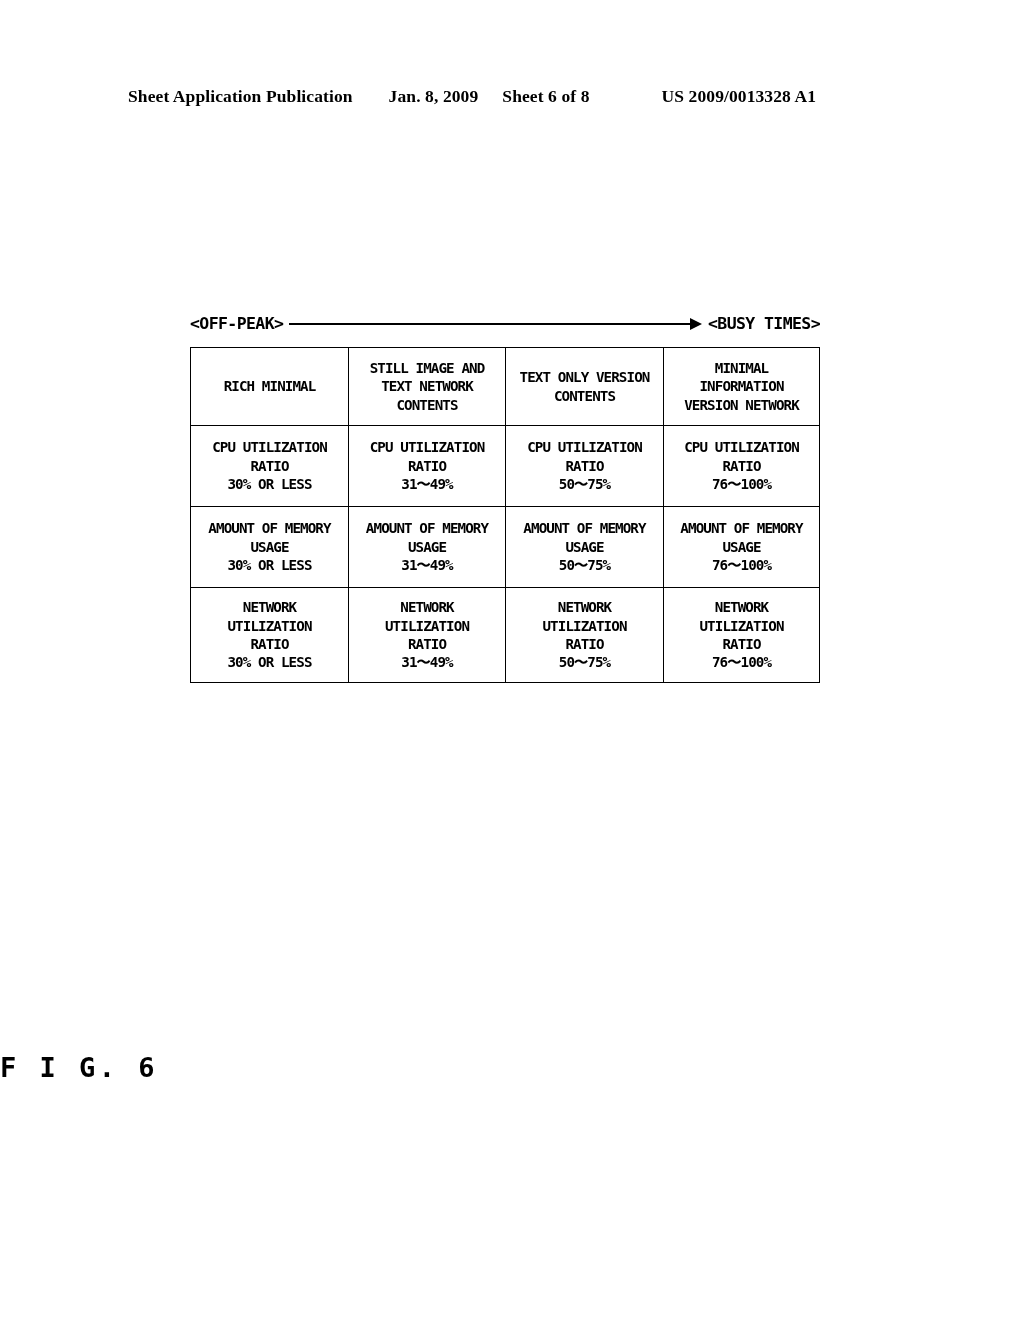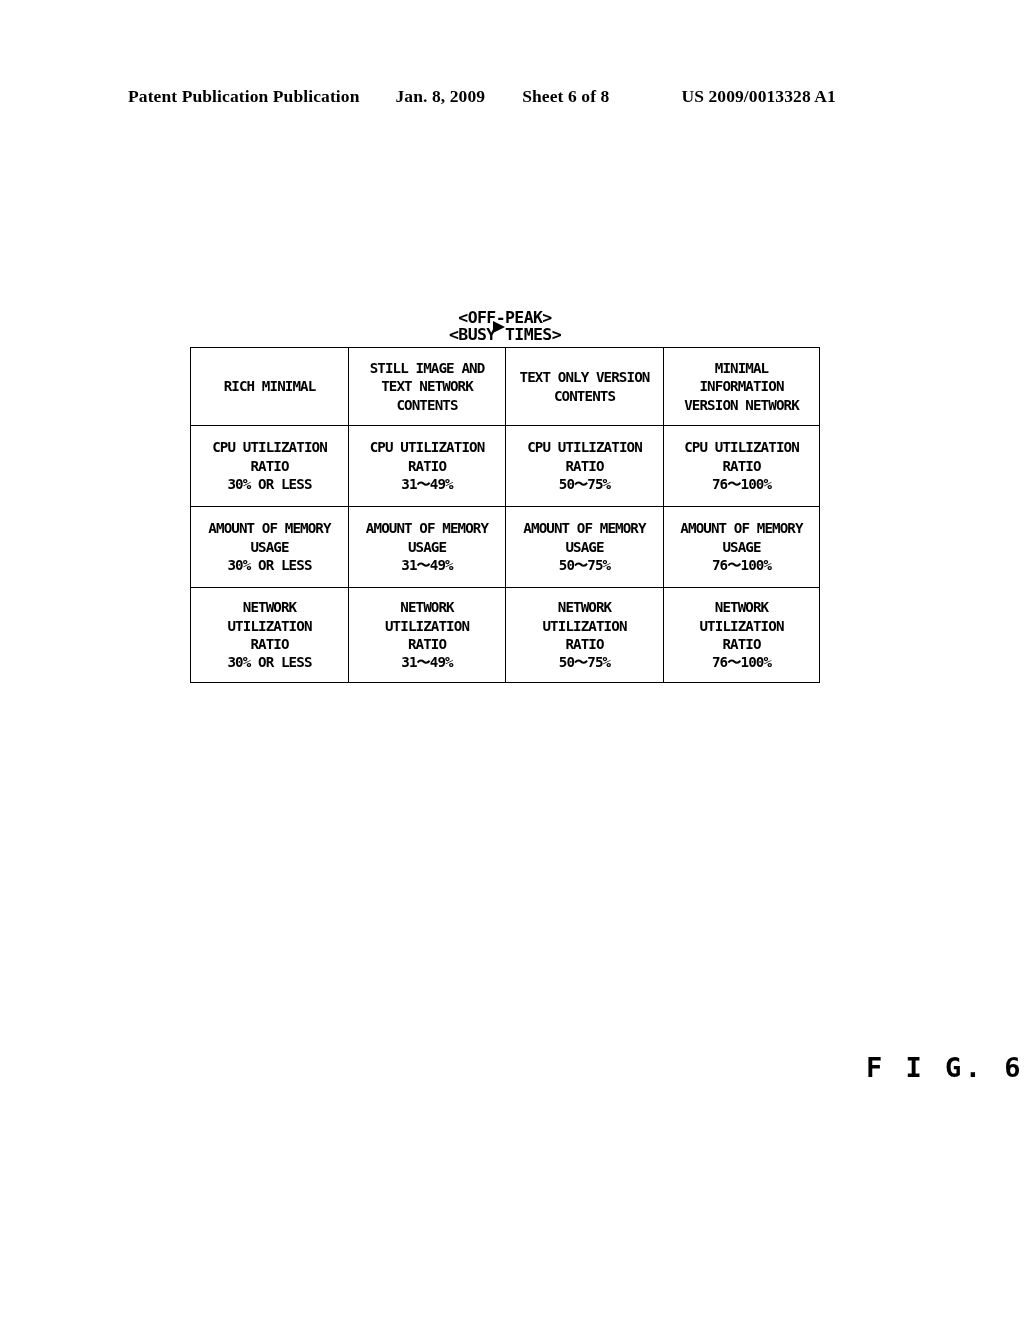--- a/index.html
+++ b/index.html
@@ -26,42 +26,41 @@
     font-family: "Liberation Serif", "DejaVu Serif", serif;
     font-weight: bold;
     font-size: 17.5px;
     letter-spacing: 0.1px;
     white-space: nowrap;
     display: flex;
     align-items: baseline;
   }
   .hdr-pub      { flex: 0 0 auto; }
   .hdr-date     { flex: 0 0 auto; margin-left: 36px; }
-  .hdr-sheet    { flex: 0 0 auto; margin-left: 37px; }
+  .hdr-sheet    { flex: 0 0 auto; margin-left: 24px; }
   .hdr-patno    { flex: 0 0 auto; margin-left: 72px; }
 
   
   .figure {
     position: absolute;
     left: 0;
     top: 0;
     width: 1024px;
     height: 1320px;
   }
 
   
   .axis-row {
     position: absolute;
     left: 190px;
     top: 310px;
     width: 630px;
     height: 28px;
     display: flex;
     align-items: center;
-    flex-direction: column;
   }
   .axis-label {
     font-family: "DejaVu Sans Mono", monospace;
     font-size: 16.5px;
     font-weight: 600;
     letter-spacing: -0.6px;
     white-space: nowrap;
     line-height: 1;
   }
   .axis-line-wrap {
@@ -123,32 +122,32 @@
   .col-4 { width: 156px; }
 
   .cell-line { display: block; }
 
   
   .fig-caption {
     position: absolute;
     left: 0;
     top: 1052px;
     width: 1024px;
-    text-align: right;
+    text-align: left;
     font-family: "DejaVu Sans Mono", monospace;
     font-size: 27px;
     font-weight: 600;
     letter-spacing: 3.5px;
   }
 </style>
 </head>
 <body>
 
 <div class="page-header">
-  <span class="hdr-pub">Patent Publication Publication</span>
+  <span class="hdr-pub">Sheet Application Publication</span>
   <span class="hdr-date">Jan. 8, 2009</span>
   <span class="hdr-sheet">Sheet 6 of 8</span>
   <span class="hdr-patno">US 2009/0013328 A1</span>
 </div>
 
 <div class="figure">
 
   <div class="axis-row">
     <span class="axis-label">&lt;OFF-PEAK&gt;</span>
     <span class="axis-line-wrap">

